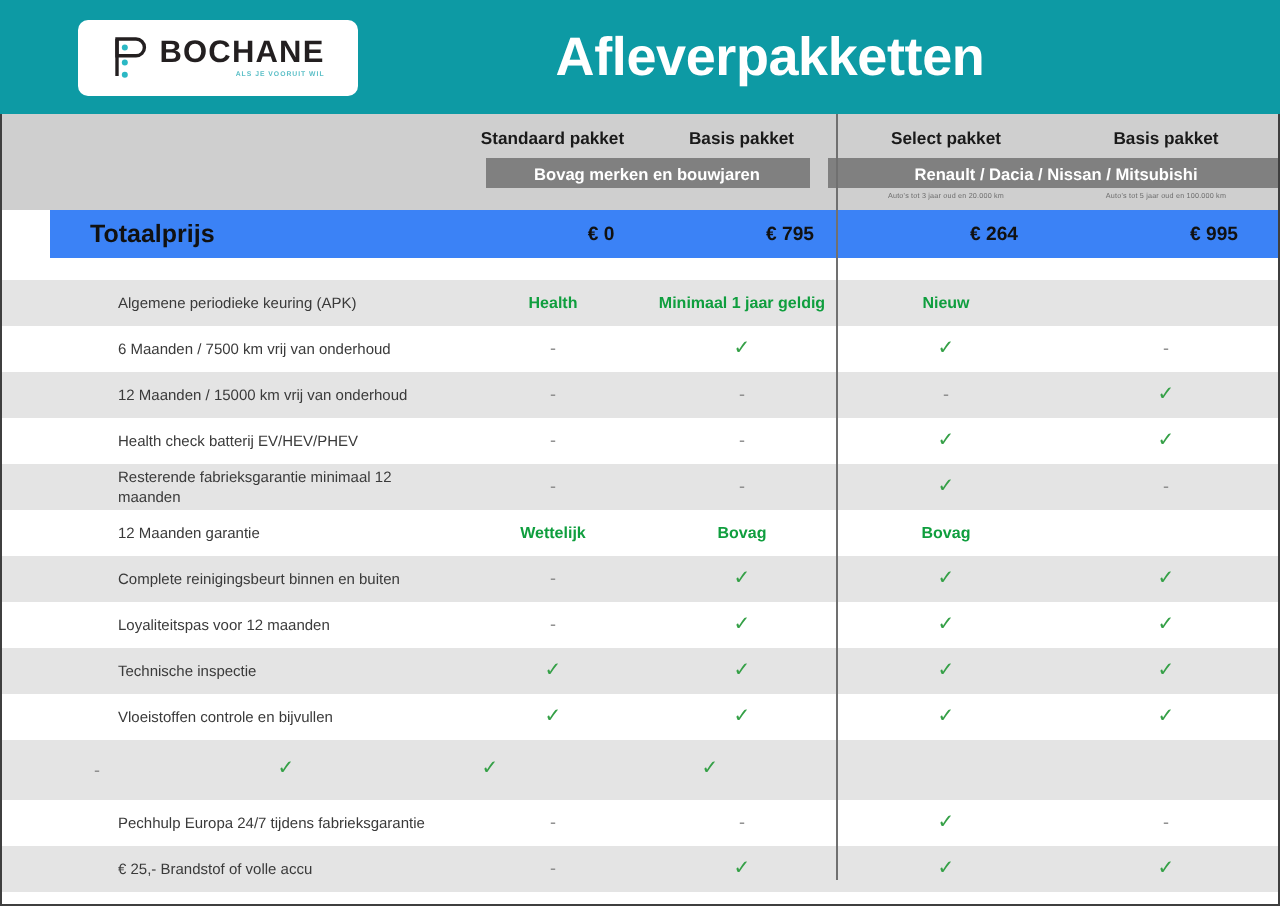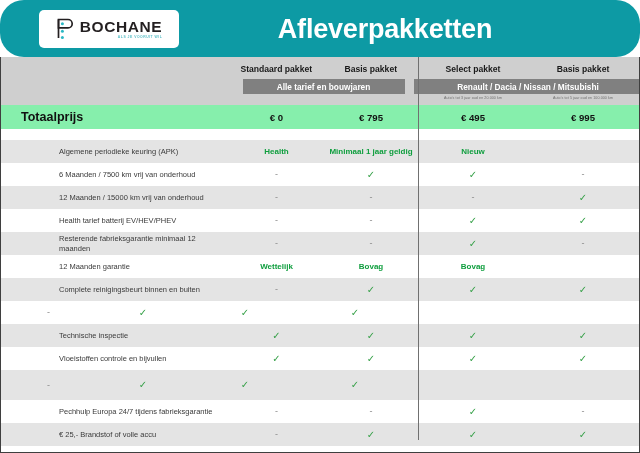--- a/index.html
+++ b/index.html
@@ -22,21 +22,20 @@
   }
 
   
   .header {
     position: relative;
     height: 57px;
     background: #0d9aa4;
     display: flex;
     align-items: center;
     box-sizing: border-box;
-    border-radius: 24px;
   }
   .logo-card {
     position: absolute;
     left: 39px;
     top: 10px;
     width: 140px;
     height: 38px;
     background: #ffffff;
     border-radius: 5px;
     display: flex;
@@ -173,22 +172,23 @@
     flex: 1;
     text-align: center;
     font-size: 3.6px;
     color: #6d6d6d;
     letter-spacing: 0.1px;
     font-family: "Liberation Sans", sans-serif;
   }
 
   
   .price-row {
-    background: #86efac;
+    background: #3b82f6;
     height: 24px;
+    margin-left: 24px;
   }
   .price-row .c-label {
     font-size: 12.5px;
     font-weight: bold;
     color: #111111;
     padding-left: 20px;
   }
   .price-cell {
     font-size: 9.6px;
     font-weight: bold;
@@ -271,21 +271,21 @@
     <div class="vdivider"></div>
 
     <div class="thead">
       <div class="thead-inner">
         <div style="width:228px;flex:0 0 228px;"></div>
         <div class="pkg-group group-left" style="width:189px;flex:0 0 189px;">
           <div class="pkg-names">
             <div class="pkg-name">Standaard pakket</div>
             <div class="pkg-name">Basis pakket</div>
           </div>
-          <div class="brandbar">Alle tarief en bouwjaren</div>
+          <div class="brandbar">Bovag merken en bouwjaren</div>
         </div>
         <div class="pkg-group group-right" style="width:220px;flex:0 0 220px;">
           <div class="pkg-names">
             <div class="pkg-name">Select pakket</div>
             <div class="pkg-name">Basis pakket</div>
           </div>
           <div class="brandbar">Renault / Dacia / Nissan / Mitsubishi</div>
           <div class="subnotes">
             <div class="subnote">Auto's tot 3 jaar oud en 20.000 km</div>
             <div class="subnote">Auto's tot 5 jaar oud en 100.000 km</div>
@@ -296,21 +296,21 @@
 
     <div class="row price-row">
       <div class="c-label">Totaalprijs</div>
       <div class="c-std">
           <span class="price-cell">€ 0</span>
         </div>
       <div class="c-bas">
           <span class="price-cell">€ 795</span>
         </div>
       <div class="c-sel">
-          <span class="price-cell">€ 495</span>
+          <span class="price-cell">€ 264</span>
         </div>
       <div class="c-plu">
           <span class="price-cell">€ 995</span>
         </div>
     </div>
 
     <div class="gap-row"></div>
 
     <div id="rows-host">
         <div class="row frow odd">
@@ -349,21 +349,21 @@
             <span class="val dash">-</span>
           </div>
           <div class="c-sel">
             <span class="val dash">-</span>
           </div>
           <div class="c-plu">
             <span class="check">✓</span>
           </div>
         </div>
         <div class="row frow even">
-          <div class="c-label">Health tarief batterij EV/HEV/PHEV</div>
+          <div class="c-label">Health check batterij EV/HEV/PHEV</div>
           <div class="c-std">
             <span class="val dash">-</span>
           </div>
           <div class="c-bas">
             <span class="val dash">-</span>
           </div>
           <div class="c-sel">
             <span class="check">✓</span>
           </div>
           <div class="c-plu">
@@ -406,20 +406,21 @@
             <span class="check">✓</span>
           </div>
           <div class="c-sel">
             <span class="check">✓</span>
           </div>
           <div class="c-plu">
             <span class="check">✓</span>
           </div>
         </div>
         <div class="row frow even">
+          <div class="c-label">Loyaliteitspas voor 12 maanden</div>
           <div class="c-std">
             <span class="val dash">-</span>
           </div>
           <div class="c-bas">
             <span class="check">✓</span>
           </div>
           <div class="c-sel">
             <span class="check">✓</span>
           </div>
           <div class="c-plu">

